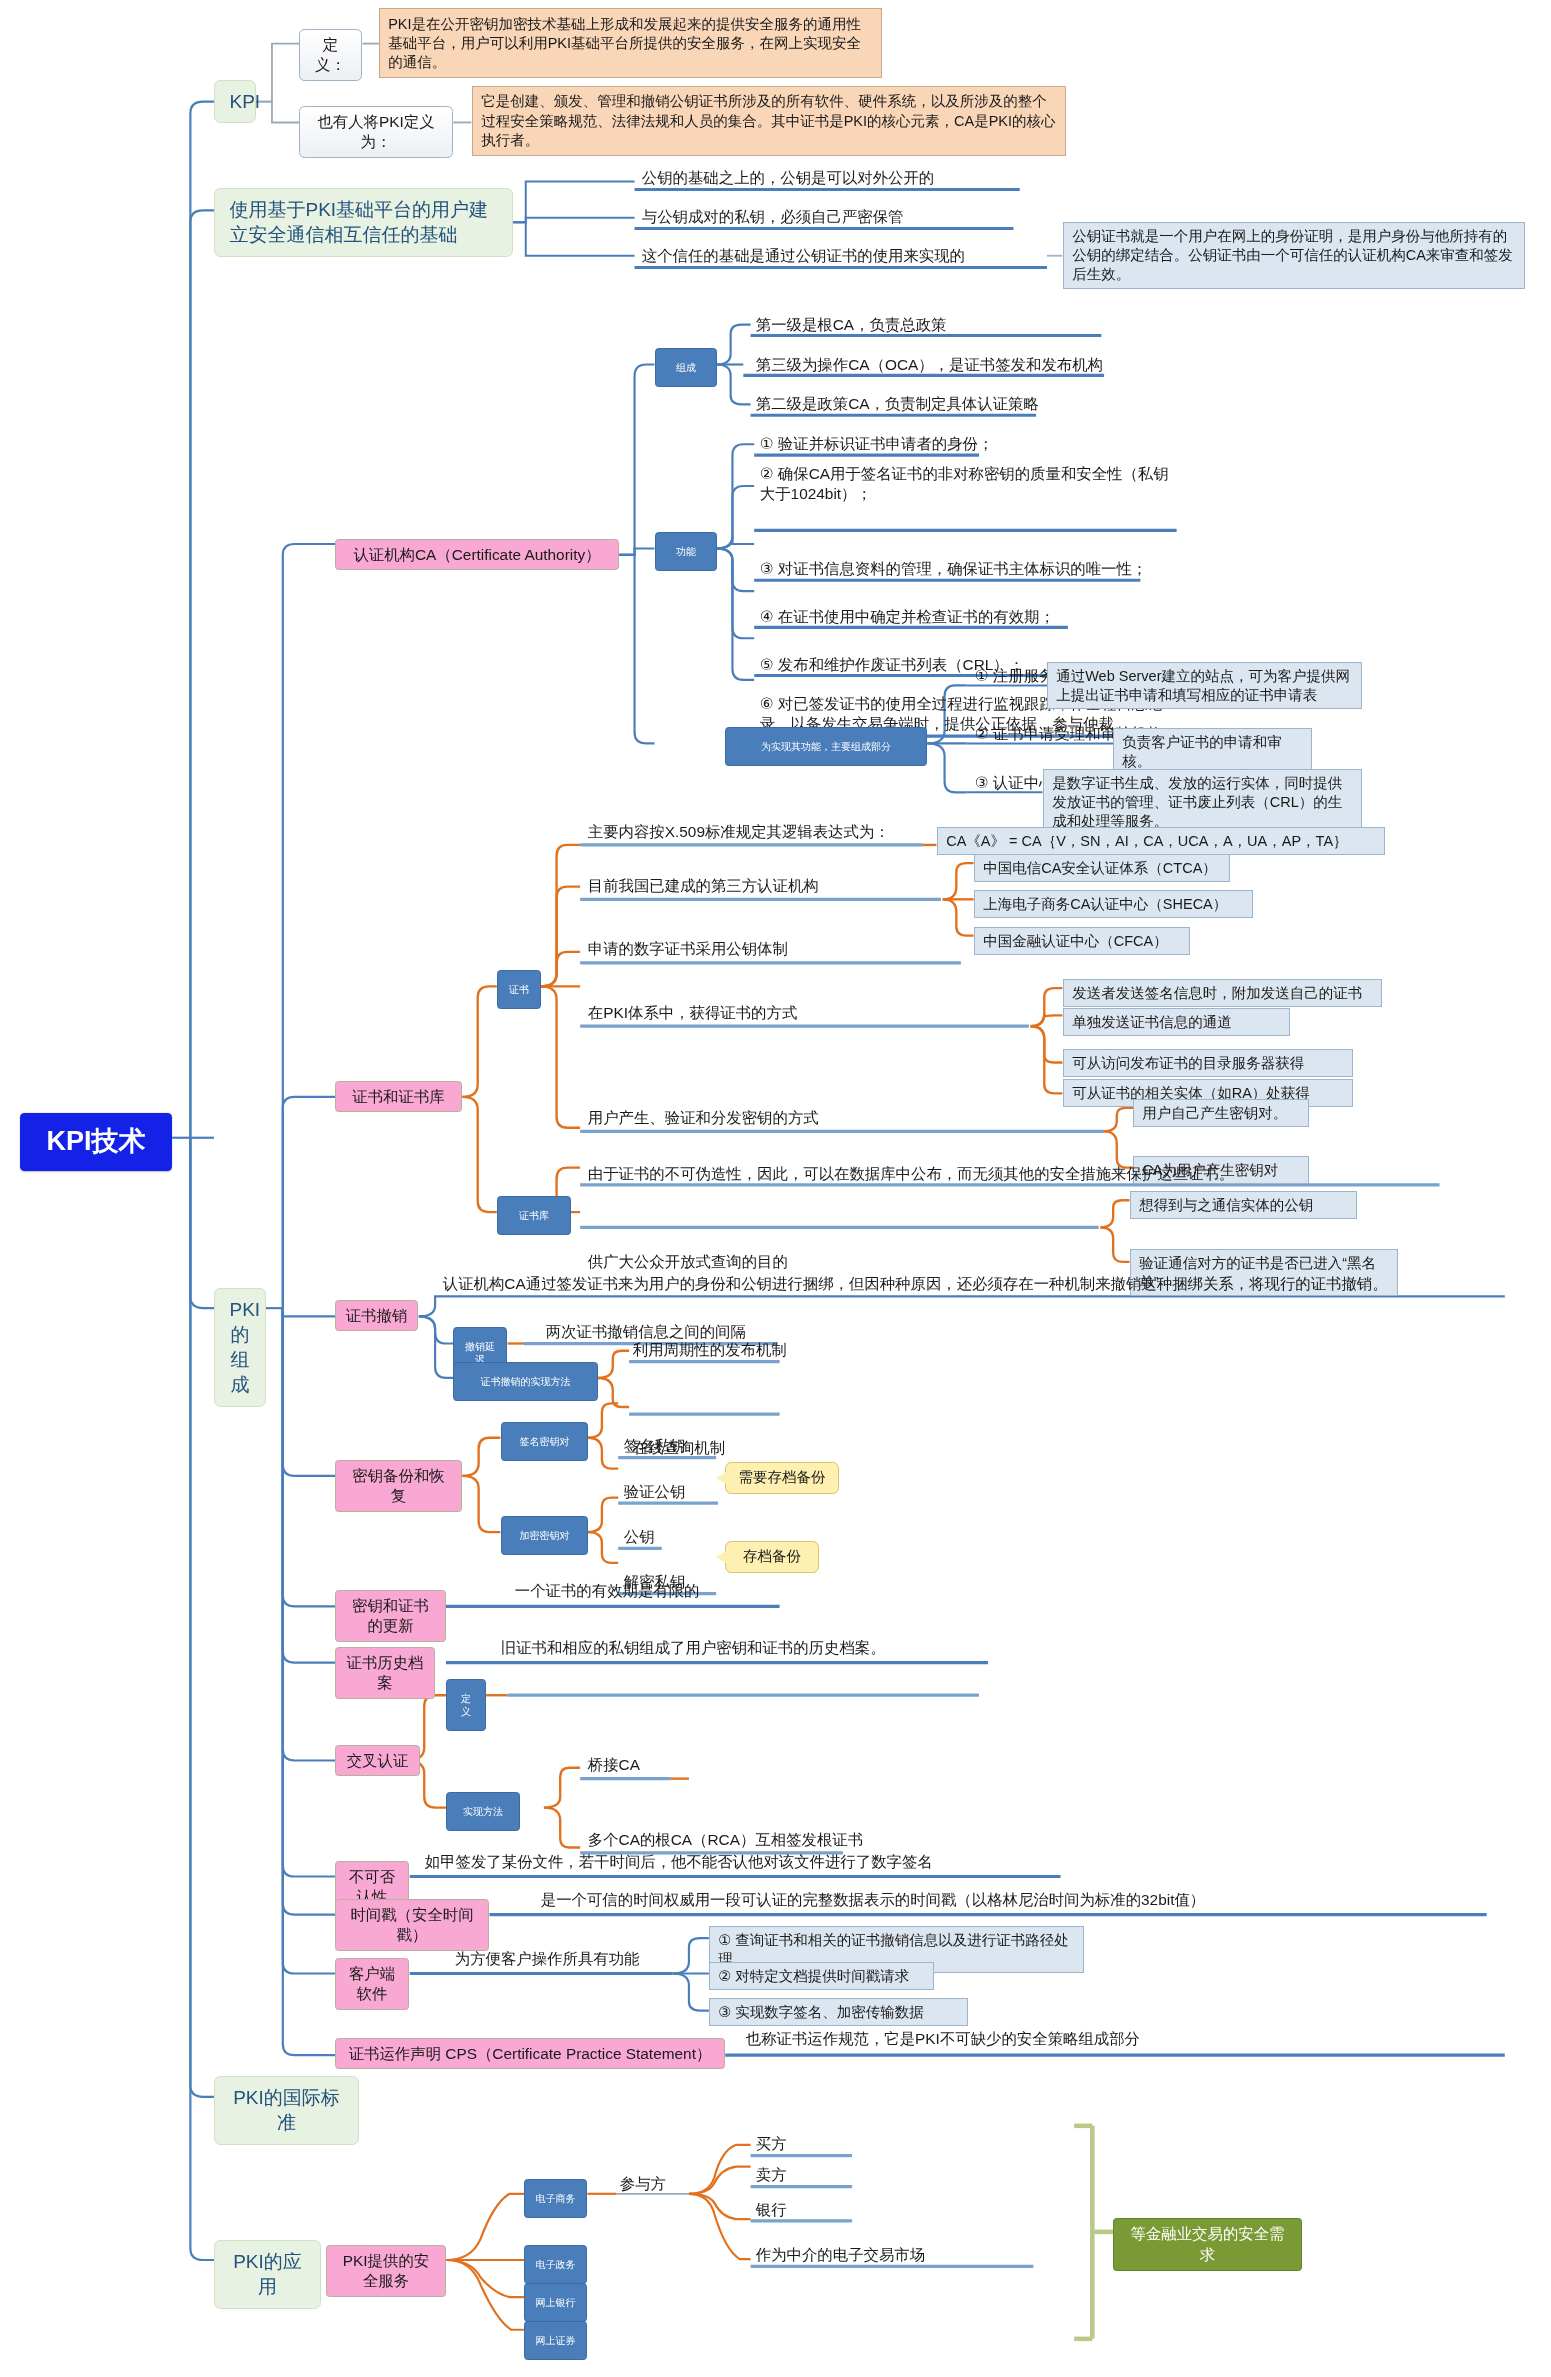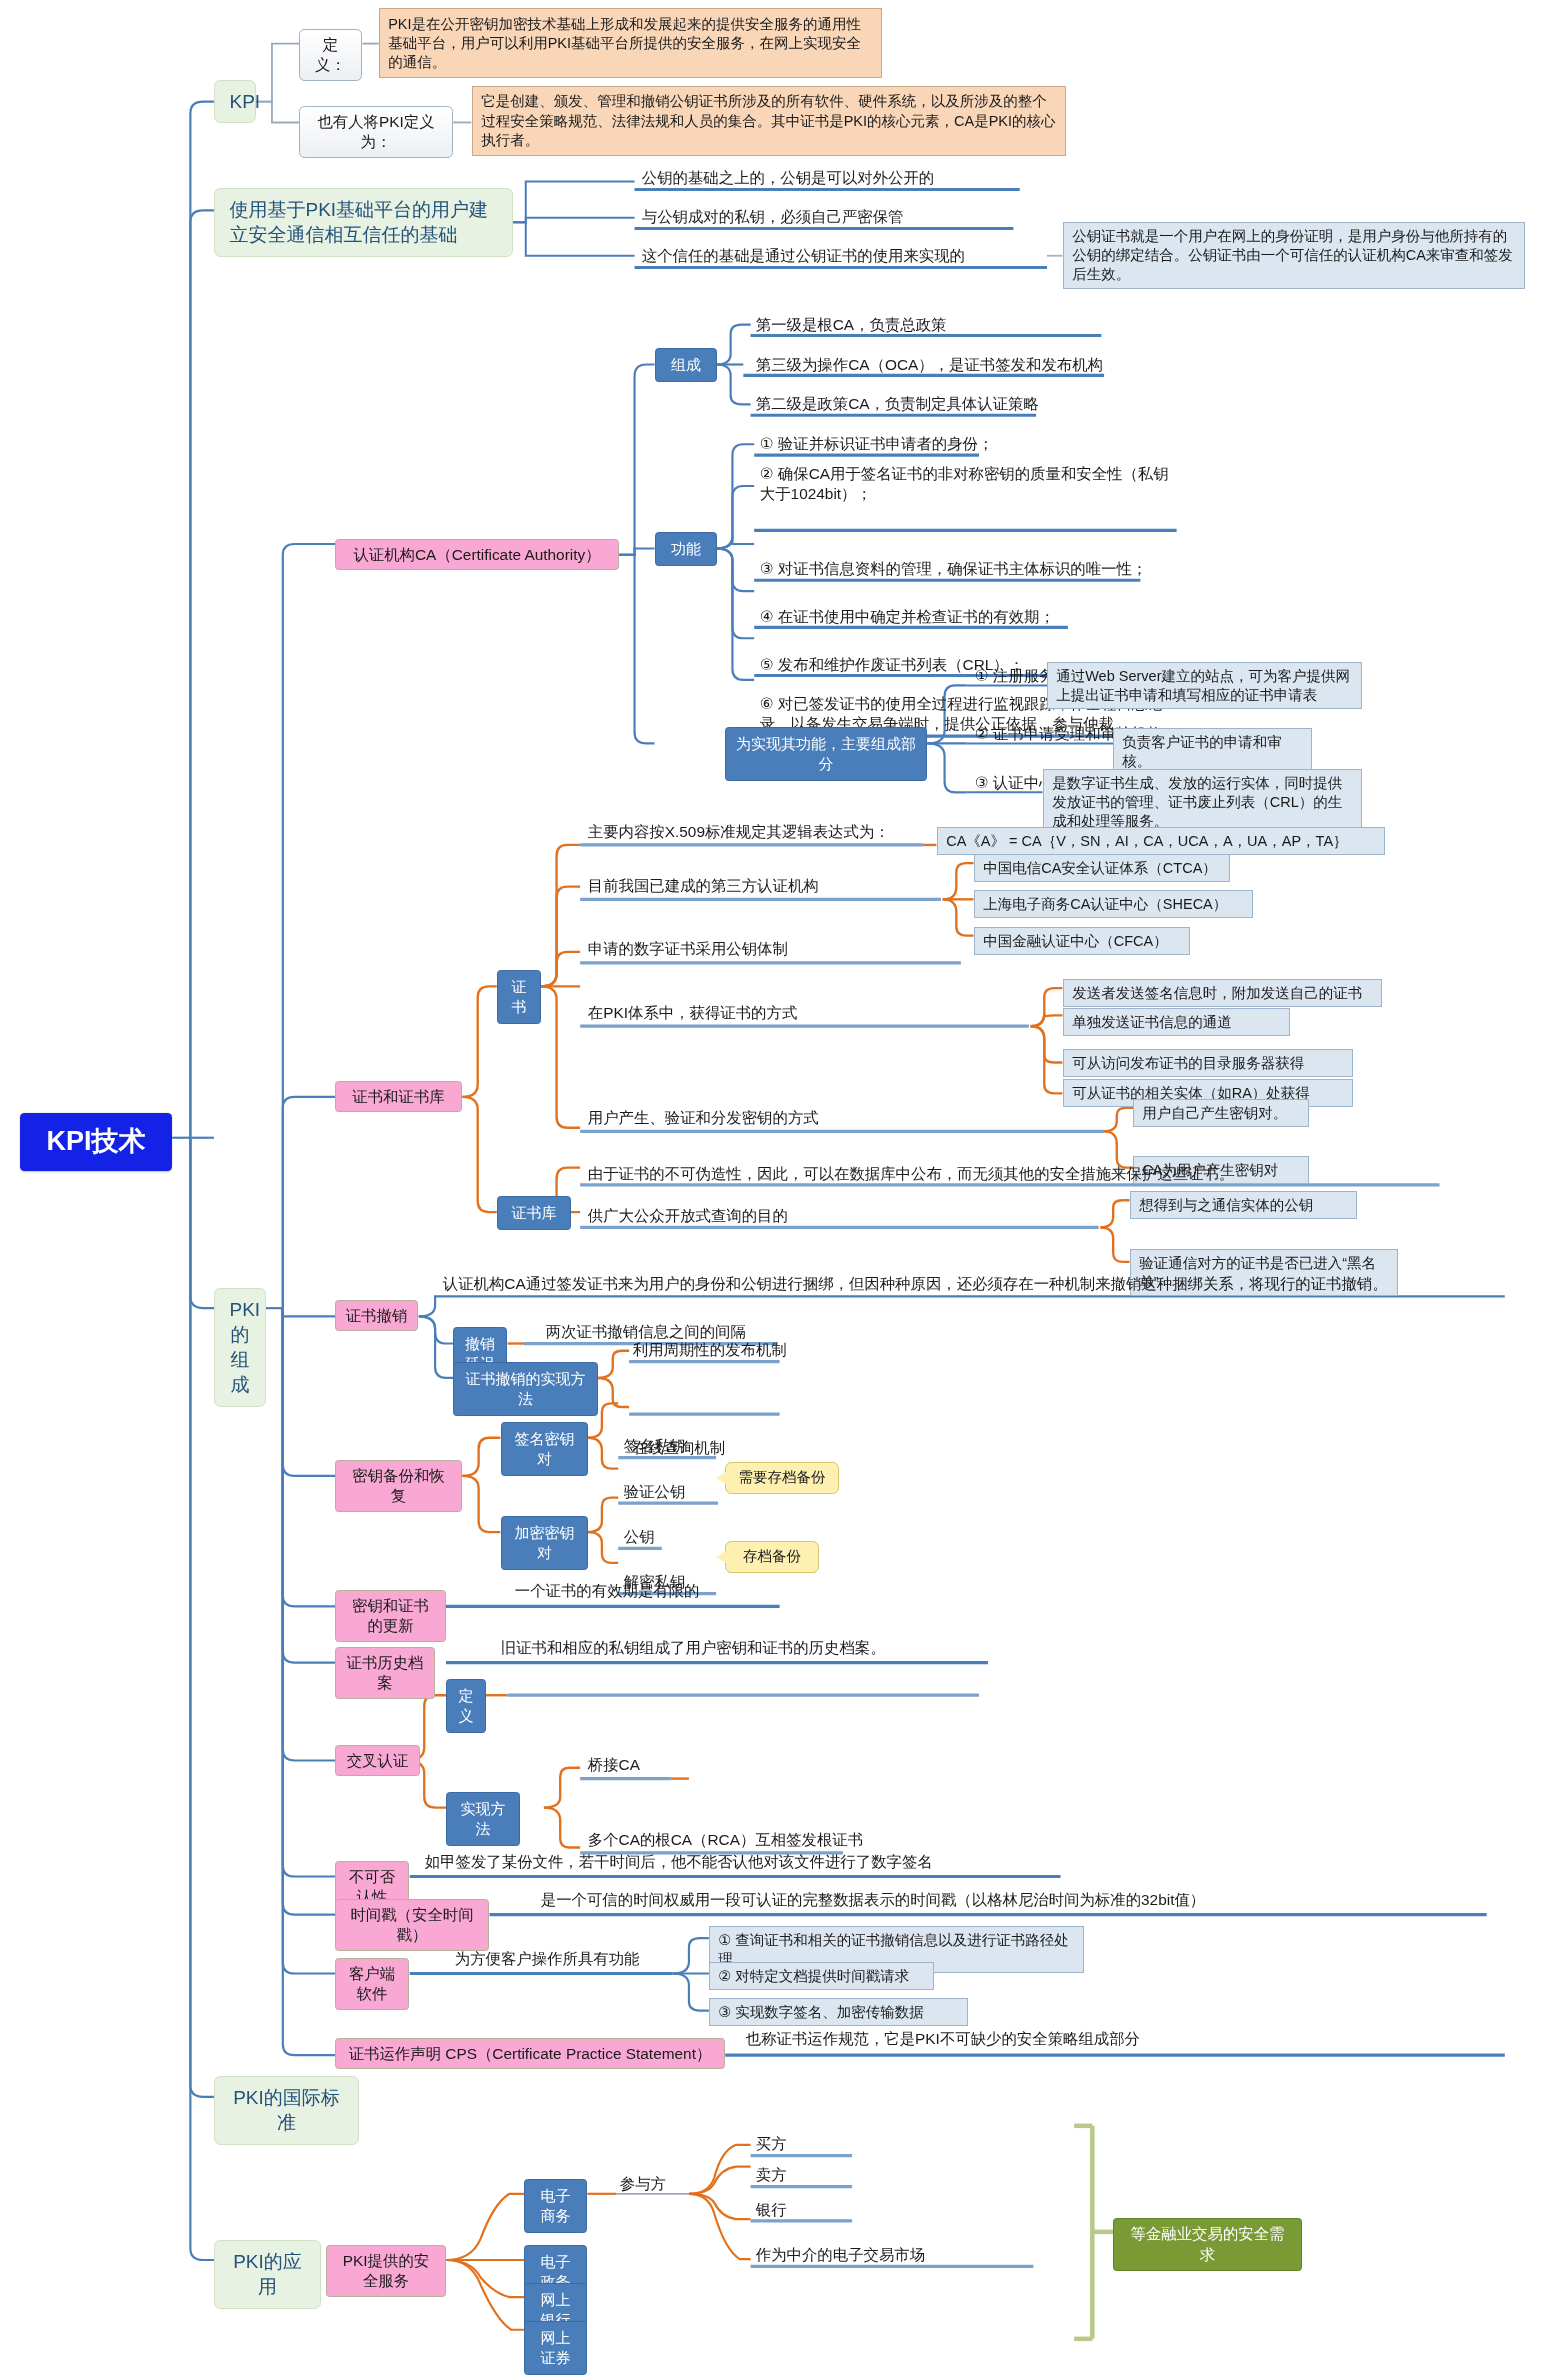--- a/index.html
+++ b/index.html
@@ -58,22 +58,22 @@
     color:#1a1a1a;
     font-size:15.4px;
     padding:4.5px 9px;
   }
   
   .blue{
     background:#4a7ebb;
     border:0.9px solid #3a6ba5;
     border-radius:3.6px;
     color:#ffffff;
-    font-size:15px;
-    padding:6px 10px;
+    font-size:10px;
+    padding:12px 10px;
   }
   
   .lbox{
     background:linear-gradient(#ffffff,#eceff3);
     border:0.9px solid #9fb2c6;
     border-radius:5.4px;
     color:#1a1a1a;
     font-size:15.4px;
     padding:4.5px 10px;
   }
@@ -425,21 +425,21 @@
   <div class="node pale" style="left:1063px;top:1008px;width:227px;">单独发送证书信息的通道</div>
   <div class="node pale" style="left:1063px;top:1049px;width:290px;">可从访问发布证书的目录服务器获得</div>
   <div class="node pale" style="left:1063px;top:1079px;width:290px;">可从证书的相关实体（如RA）处获得</div>
 
   <div class="node t" style="left:586px;top:1108px;">用户产生、验证和分发密钥的方式</div>
   <div class="node pale" style="left:1133px;top:1099px;width:176px;">用户自己产生密钥对。</div>
   <div class="node pale" style="left:1133px;top:1156px;width:176px;">CA为用户产生密钥对</div>
 
   <div class="node blue" style="left:497px;top:1196px;width:74px;text-align:center;">证书库</div>
   <div class="node t" style="left:586px;top:1164px;">由于证书的不可伪造性，因此，可以在数据库中公布，而无须其他的安全措施来保护这些证书。</div>
-  <div class="node t" style="left:586px;top:1206px;">供广大公众开放式查询的目的</div>
+  <div class="node t" style="left:586px;top:1252px;">供广大公众开放式查询的目的</div>
   <div class="node pale" style="left:1130px;top:1191px;width:227px;">想得到与之通信实体的公钥</div>
   <div class="node pale" style="left:1130px;top:1249px;width:268px;">验证通信对方的证书是否已进入“黑名单”</div>
 
   <div class="node tan" style="left:335px;top:1300px;width:83px;text-align:center;">证书撤销</div>
   <div class="node t" style="left:441px;top:1274px;">认证机构CA通过签发证书来为用户的身份和公钥进行捆绑，但因种种原因，还必须存在一种机制来撤销这种捆绑关系，将现行的证书撤销。</div>
 
   <div class="node blue" style="left:453px;top:1327px;width:54px;text-align:center;">撤销延迟</div>
   <div class="node t" style="left:544px;top:1322px;">两次证书撤销信息之间的间隔</div>
 
   <div class="node blue" style="left:453px;top:1362px;width:145px;text-align:center;">证书撤销的实现方法</div>

